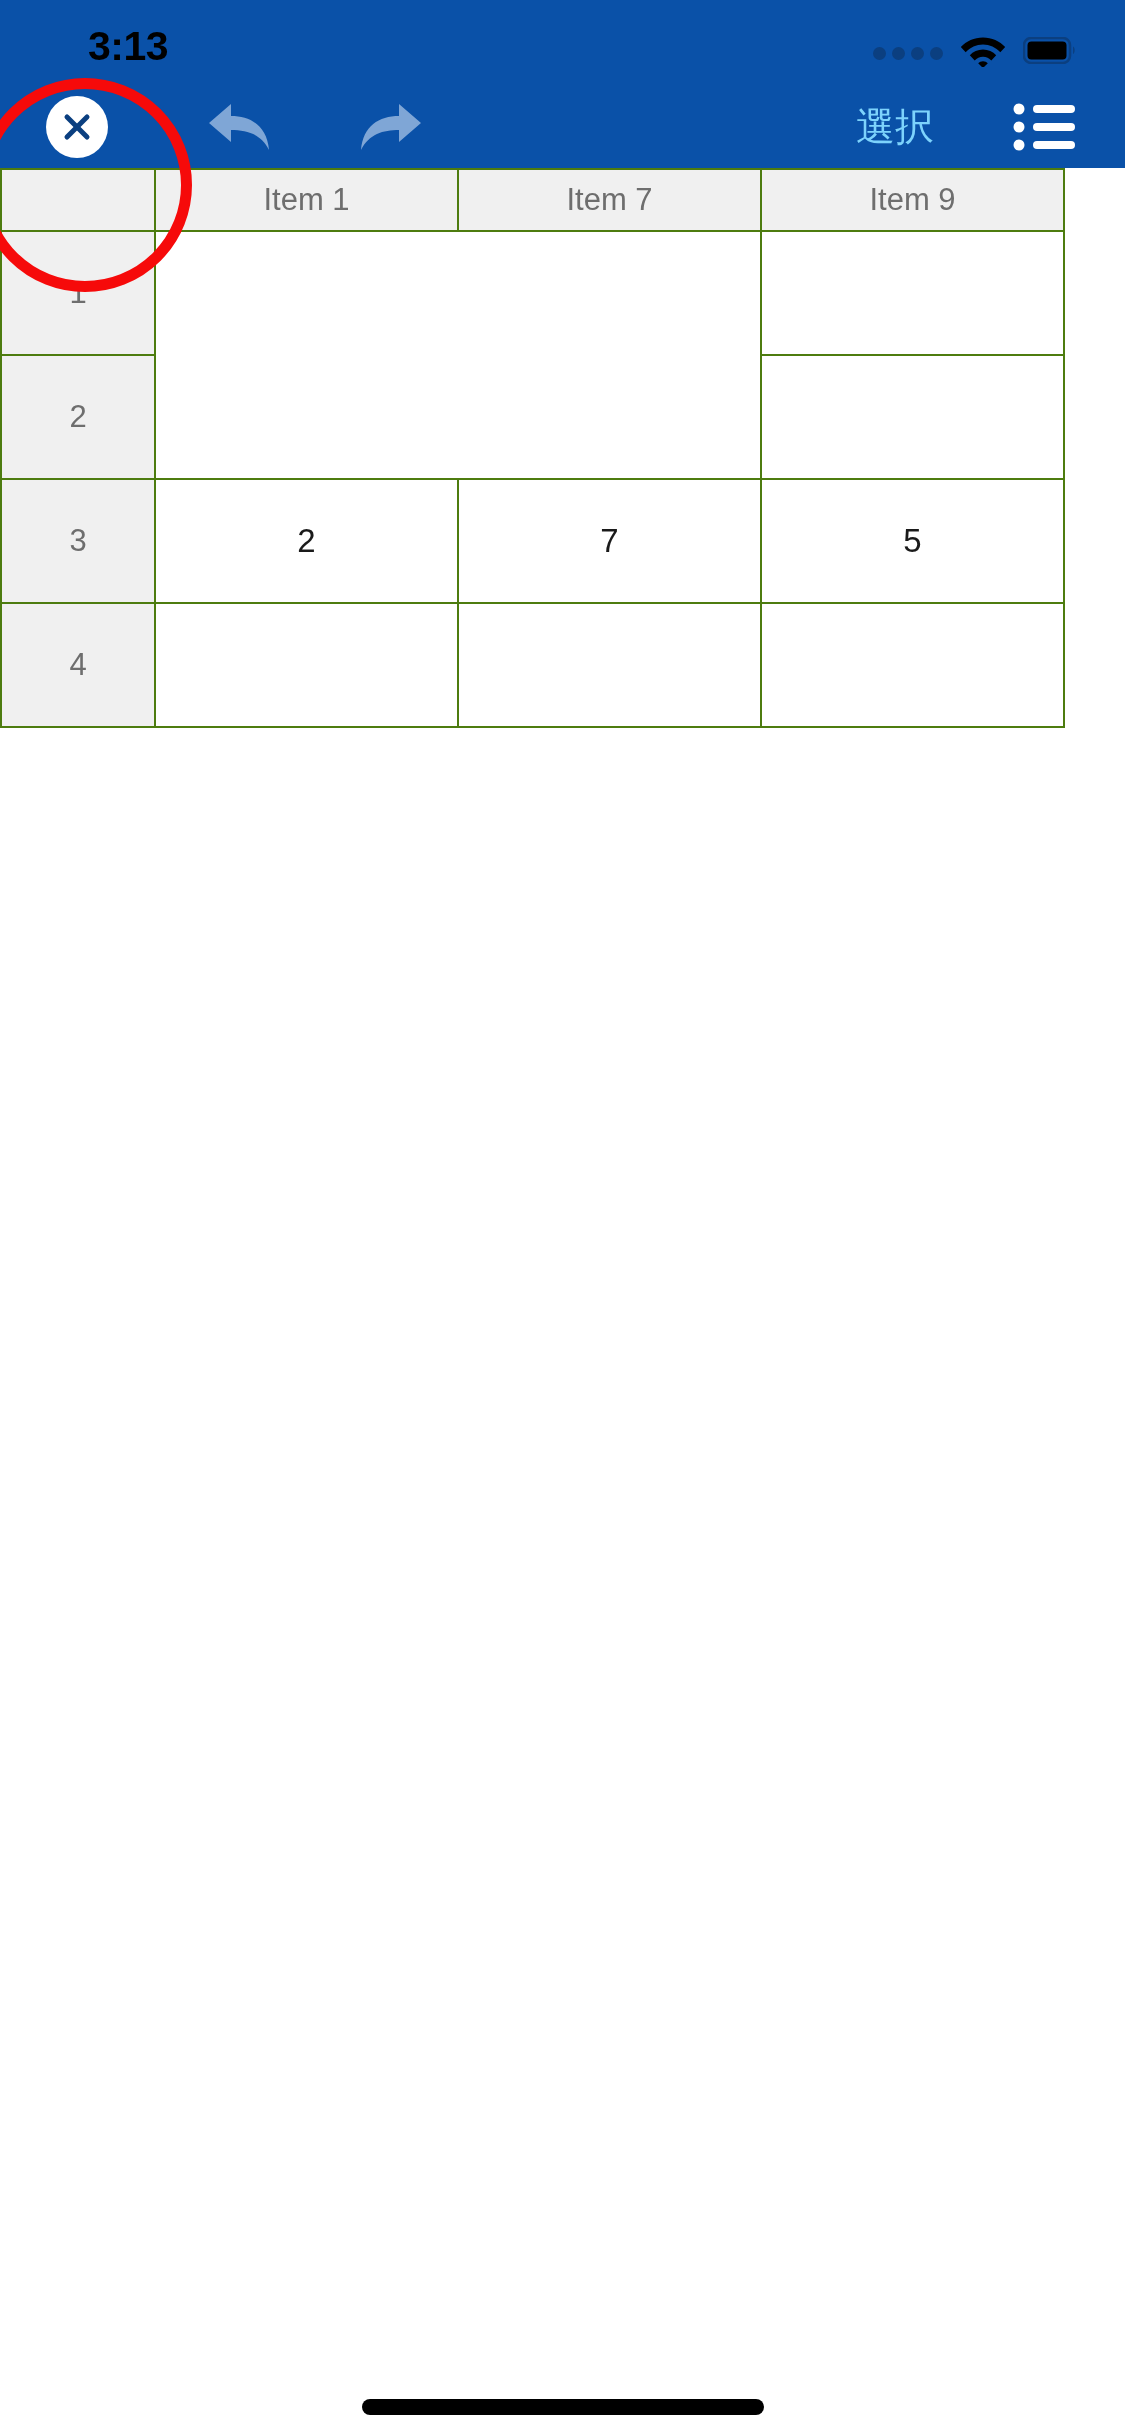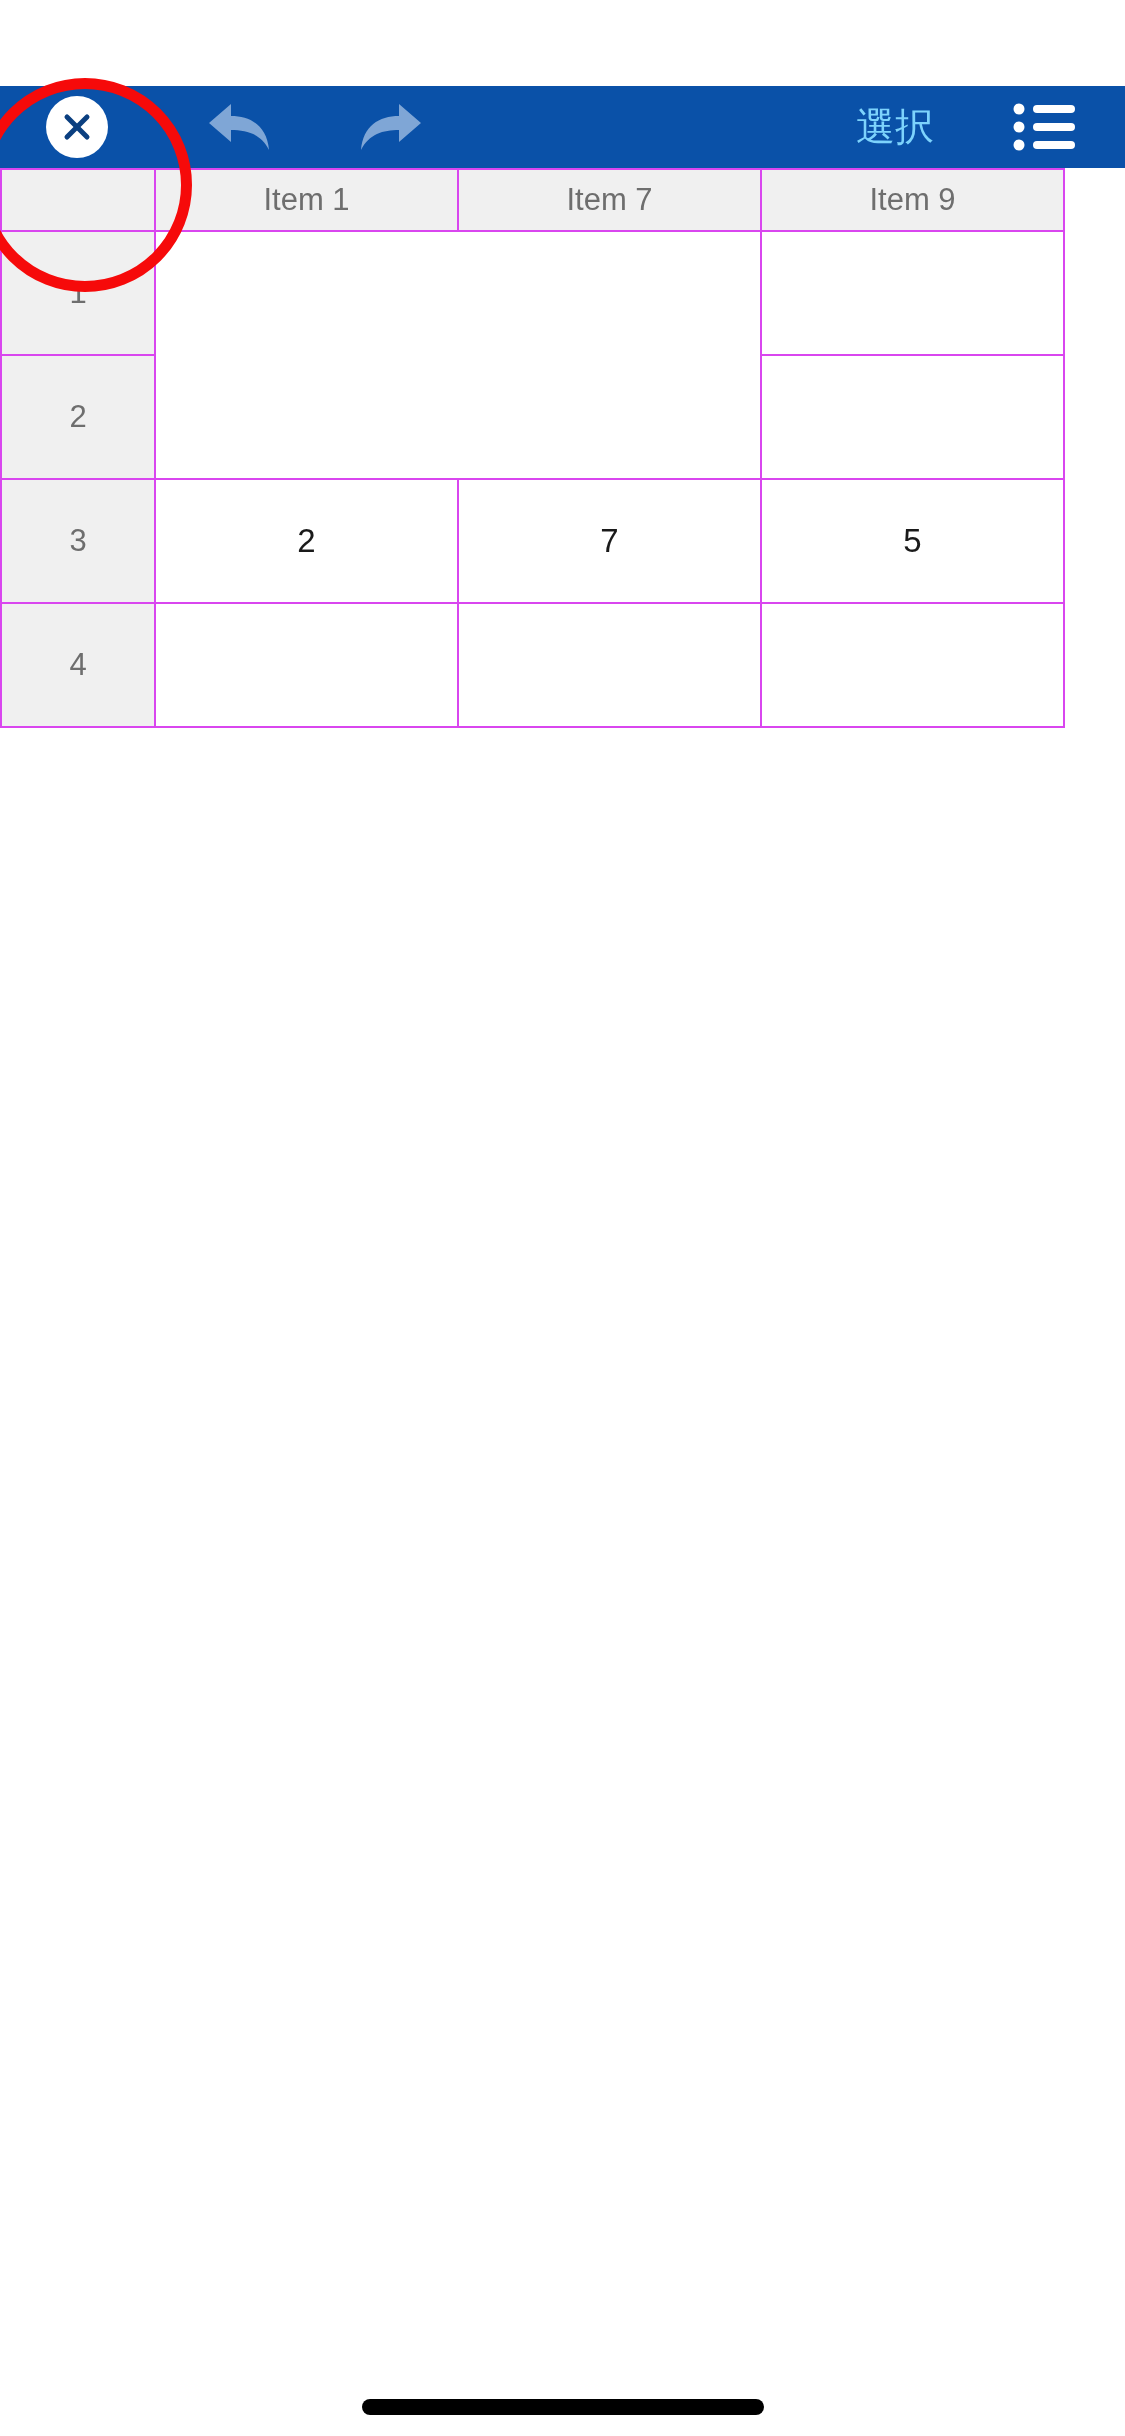--- a/index.html
+++ b/index.html
@@ -106,21 +106,21 @@
   
   .sheet {
     position: absolute;
     top: 168px;
     left: 0;
     width: 1063px;
     border-collapse: collapse;
     table-layout: fixed;
   }
   .sheet td, .sheet th {
-    border: 2px solid #d946ef;
+    border: 2px solid #4d7c0f;
     padding: 0;
     text-align: center;
     vertical-align: middle;
     font-weight: normal;
   }
   .sheet th.corner-cell,
   .sheet th.col-head,
   .sheet td.row-head {
     background: #f0f0f0;
     color: #6e6e6e;
@@ -160,20 +160,41 @@
     height: 16px;
     border-radius: 8px;
     background: #000000;
   }
 </style>
 </head>
 <body>
 
 <div id="screen">
 
+  <div class="status-bar">
+    <div class="status-time">3:13</div>
+    <div class="status-right">
+      <div class="signal-dots">
+        <i></i>
+          <i></i>
+          <i></i>
+          <i></i>
+      </div>
+      <svg class="wifi-icon" viewBox="0 0 46 34">
+        <path d="M23 4.5C14.2 4.5 6.3 8.2 0.8 14.1l4.9 5.2C10.2 14.6 16.3 11.6 23 11.6s12.8 3 17.3 7.7l4.9-5.2C39.7 8.2 31.8 4.5 23 4.5z" fill="#000"></path>
+        <path d="M23 16.6c-5.2 0-9.9 2.2-13.2 5.7l4.9 5.2c2.1-2.3 5-3.7 8.3-3.7s6.2 1.4 8.3 3.7l4.9-5.2C32.9 18.8 28.2 16.6 23 16.6z" fill="#000"></path>
+        <path d="M23 28.2c-1.9 0-3.6 0.8-4.8 2.1L23 35l4.8-4.7C26.6 29 24.9 28.2 23 28.2z" fill="#000"></path>
+      </svg>
+      <svg class="battery-icon" viewBox="0 0 54 27">
+        <rect x="1" y="1" width="46" height="25" rx="7" ry="7" fill="none" stroke="#0B3F80" stroke-width="2.5"></rect>
+        <rect x="4.5" y="4.5" width="39" height="18" rx="4" ry="4" fill="#000"></rect>
+        <path d="M50 9.5c2.2 1 2.2 6.5 0 7.5z" fill="#0B3F80"></path>
+      </svg>
+    </div>
+  </div>
 
   <div class="toolbar">
 
     <div class="tb-btn tb-close">
       <span class="close-circle">
         <svg width="34" height="34" viewBox="0 0 34 34">
           <line x1="7" y1="7" x2="27" y2="27" stroke="#0B3F80" stroke-width="5" stroke-linecap="round"></line>
           <line x1="27" y1="7" x2="7" y2="27" stroke="#0B3F80" stroke-width="5" stroke-linecap="round"></line>
         </svg>
       </span>

